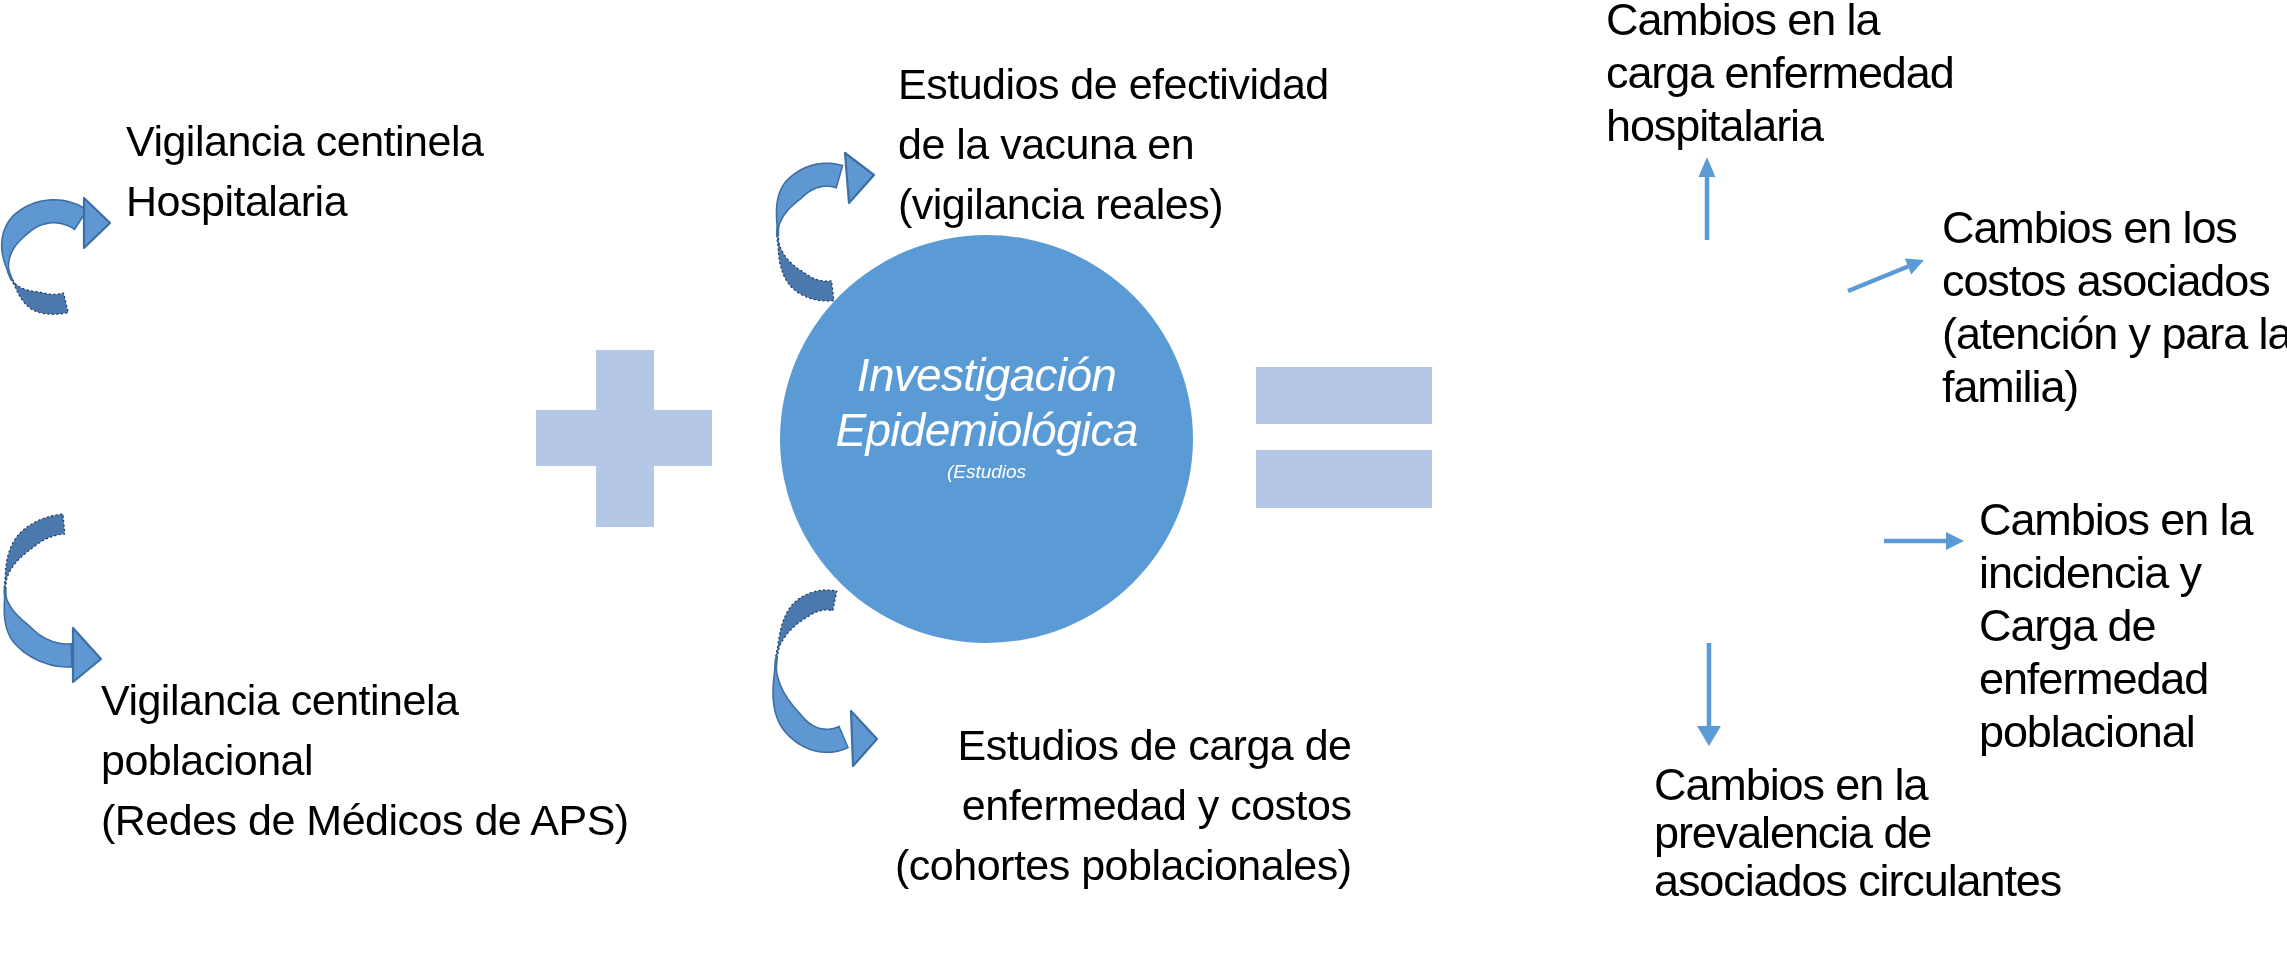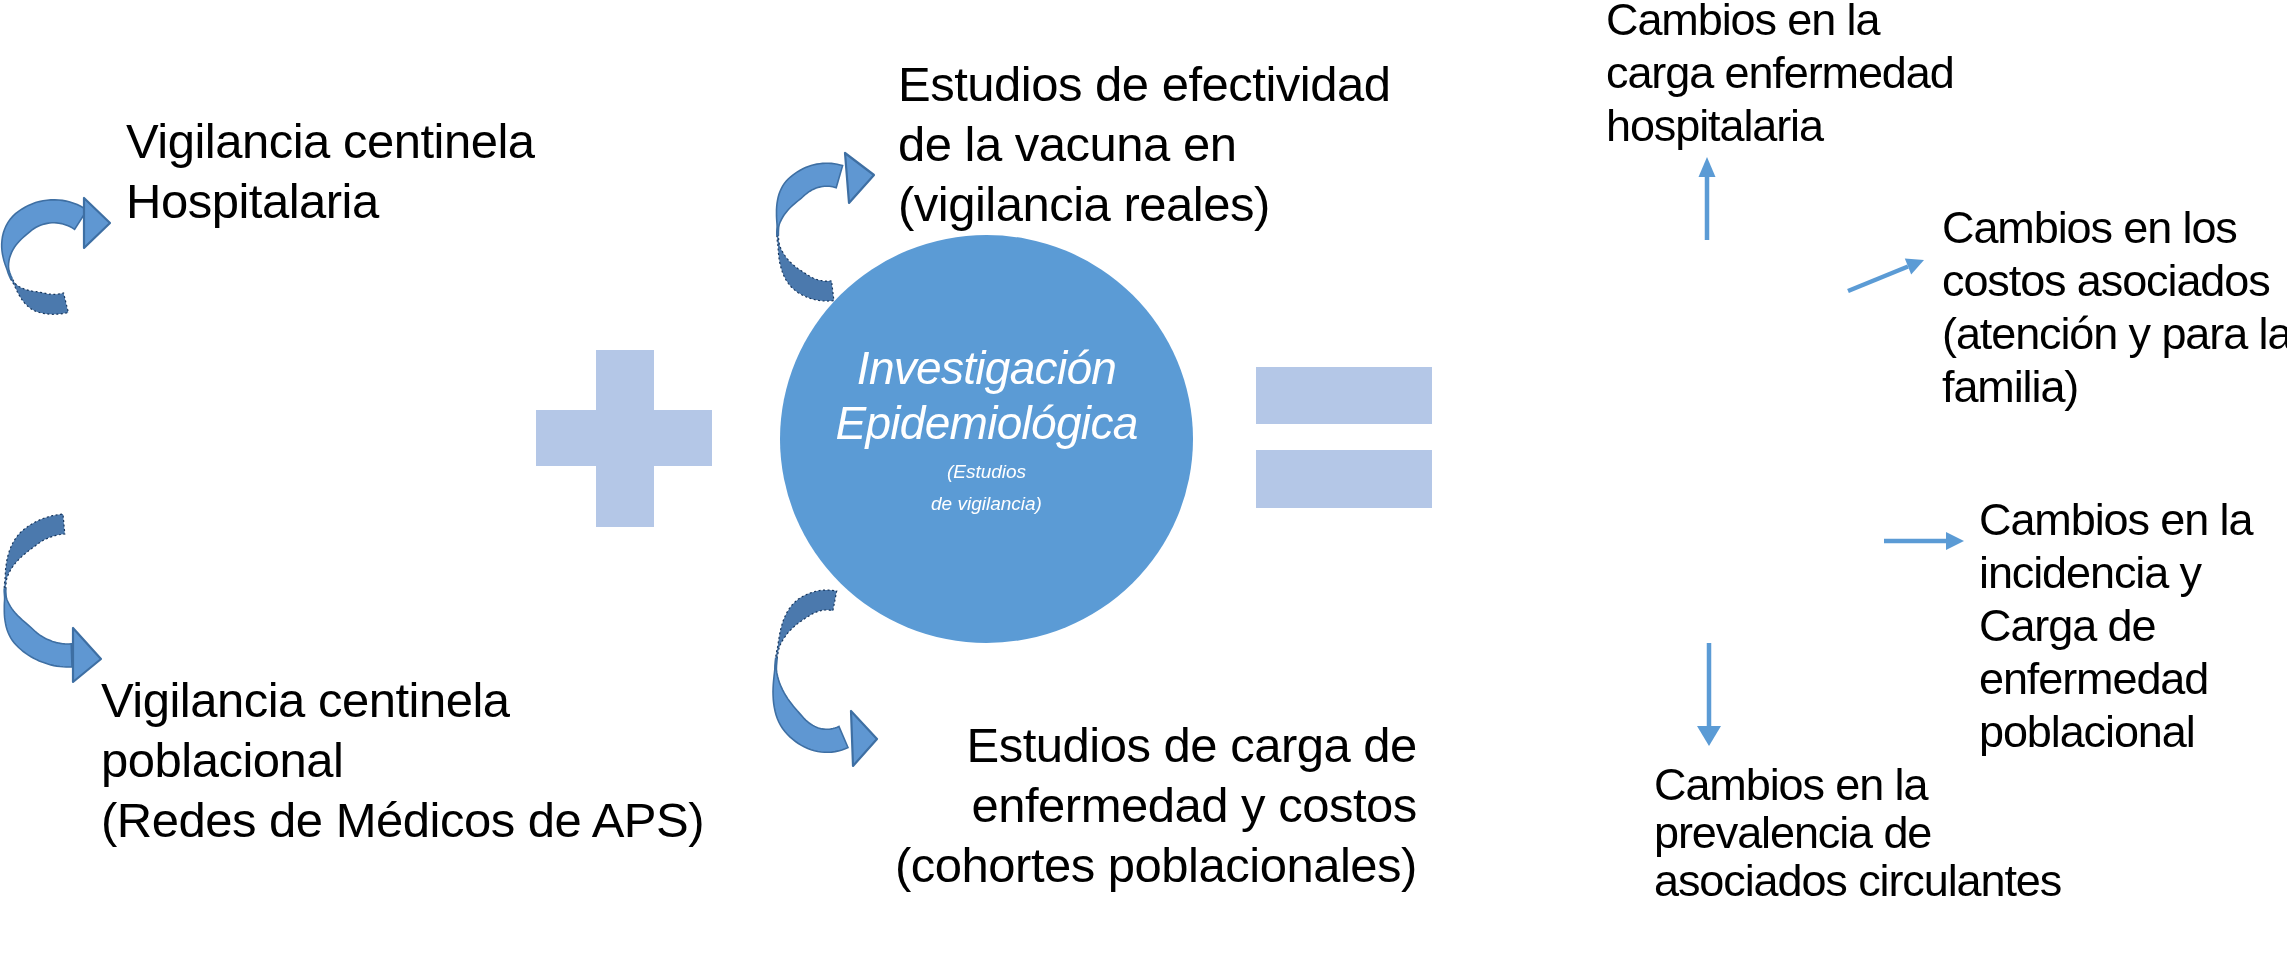--- a/index.html
+++ b/index.html
@@ -22,39 +22,38 @@
     left: 0; width: 100%;
     text-align: center;
     color: #ffffff;
     font-style: italic;
   }
   .label {
     position: absolute;
     color: #000000;
     white-space: nowrap;
   }
-  .label-big { font-size: 49px; line-height: 60px; letter-spacing: -0.5px; }
+  .label-big { font-size: 43px; line-height: 60px; letter-spacing: -0.5px; }
   .label-small { font-size: 45px; line-height: 53px; letter-spacing: -1.1px; }
   .bar { position: absolute; background: #b4c7e7; }
   svg.overlay { position: absolute; left: 0; top: 0; }
 </style>
 </head>
 <body>
 
 <div id="diagram">
 
 
   <div class="circle" style="left:780px; top:235px; width:413px; height:408px;">
-    <div class="circle-text" style="top:106px; font-size:46px; line-height:55px; letter-spacing:-0.7px;">
+    <div class="circle-text" style="top:113px; font-size:46px; line-height:55px; letter-spacing:-0.7px;">
         <div>Investigación</div>
         <div>Epidemiológica</div>
       </div>
     <div class="circle-text" style="top:221px; font-size:19px; line-height:32px;">
         <div>(Estudios</div>
-        <div>de vigilancia)</div>
       </div>
   </div>
 
 
   <div>
     <div class="bar" style="left:536px; top:410px; width:176px; height:56px;"></div>
     <div class="bar" style="left:596px; top:350px; width:58px; height:177px;"></div>
   </div>
 
   <div>

